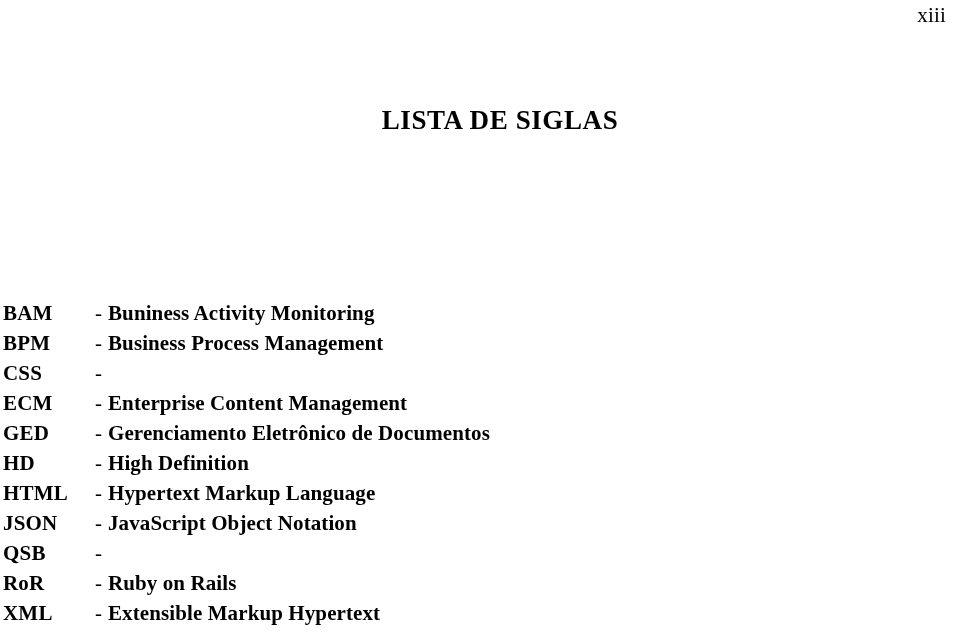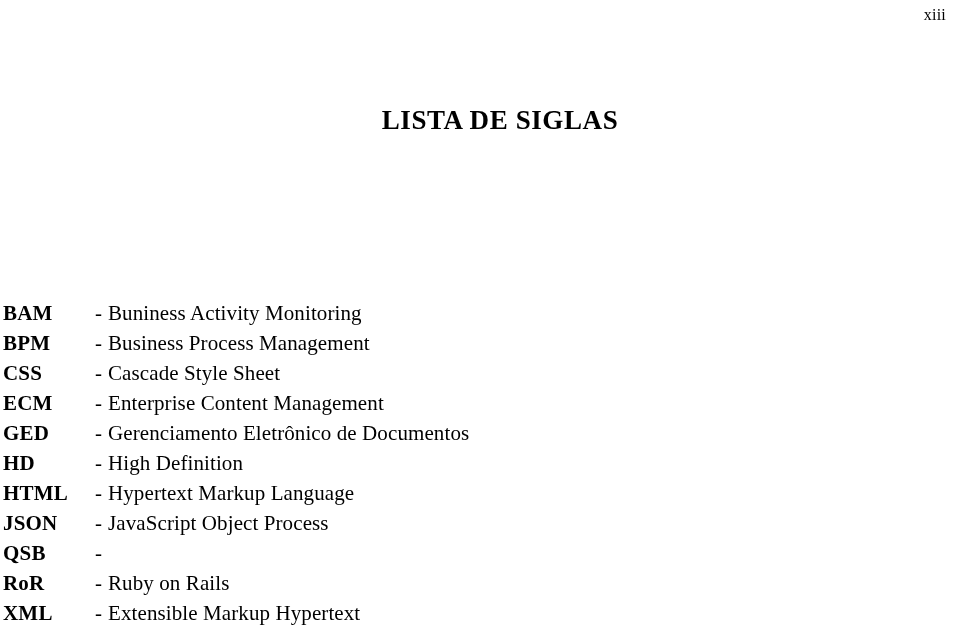--- a/index.html
+++ b/index.html
@@ -20,21 +20,21 @@
   .page {
     position: absolute;
     inset: 0;
   }
 
   
   .folio {
     position: absolute;
     top: 0px;
     right: 14px;
-    font-size: 16px;
+    font-size: 21px;
     line-height: 30px;
     font-weight: normal;
     letter-spacing: 0.2px;
     white-space: nowrap;
   }
 
   
   .section-title {
     position: absolute;
     top: 86px;
@@ -77,21 +77,21 @@
   .abbrev-dash {
     flex: 0 0 auto;
     padding-right: 6px;
     font-size: 21px;
     font-weight: normal;
   }
 
   .abbrev-def {
     flex: 0 1 auto;
     font-size: 21px;
-    font-weight: normal;
+    font-weight: bold;
     letter-spacing: 0.1px;
   }
 </style>
 </head>
 <body>
 
 <div class="page">
 
   <div class="folio">xiii</div>
 
@@ -104,21 +104,20 @@
         <span class="abbrev-def">Buniness Activity Monitoring</span>
       </div>
       <div class="abbrev-row">
         <span class="abbrev-term">BPM</span>
         <span class="abbrev-dash">-</span>
         <span class="abbrev-def">Business Process Management</span>
       </div>
       <div class="abbrev-row">
         <span class="abbrev-term">CSS</span>
         <span class="abbrev-dash">-</span>
-        <span class="abbrev-def">Cascade Style Sheet</span>
       </div>
       <div class="abbrev-row">
         <span class="abbrev-term">ECM</span>
         <span class="abbrev-dash">-</span>
         <span class="abbrev-def">Enterprise Content Management</span>
       </div>
       <div class="abbrev-row">
         <span class="abbrev-term">GED</span>
         <span class="abbrev-dash">-</span>
         <span class="abbrev-def">Gerenciamento Eletrônico de Documentos</span>
@@ -129,21 +128,21 @@
         <span class="abbrev-def">High Definition</span>
       </div>
       <div class="abbrev-row">
         <span class="abbrev-term">HTML</span>
         <span class="abbrev-dash">-</span>
         <span class="abbrev-def">Hypertext Markup Language</span>
       </div>
       <div class="abbrev-row">
         <span class="abbrev-term">JSON</span>
         <span class="abbrev-dash">-</span>
-        <span class="abbrev-def">JavaScript Object Process</span>
+        <span class="abbrev-def">JavaScript Object Notation</span>
       </div>
       <div class="abbrev-row">
         <span class="abbrev-term">QSB</span>
         <span class="abbrev-dash">-</span>
       </div>
       <div class="abbrev-row">
         <span class="abbrev-term">RoR</span>
         <span class="abbrev-dash">-</span>
         <span class="abbrev-def">Ruby on Rails</span>
       </div>

